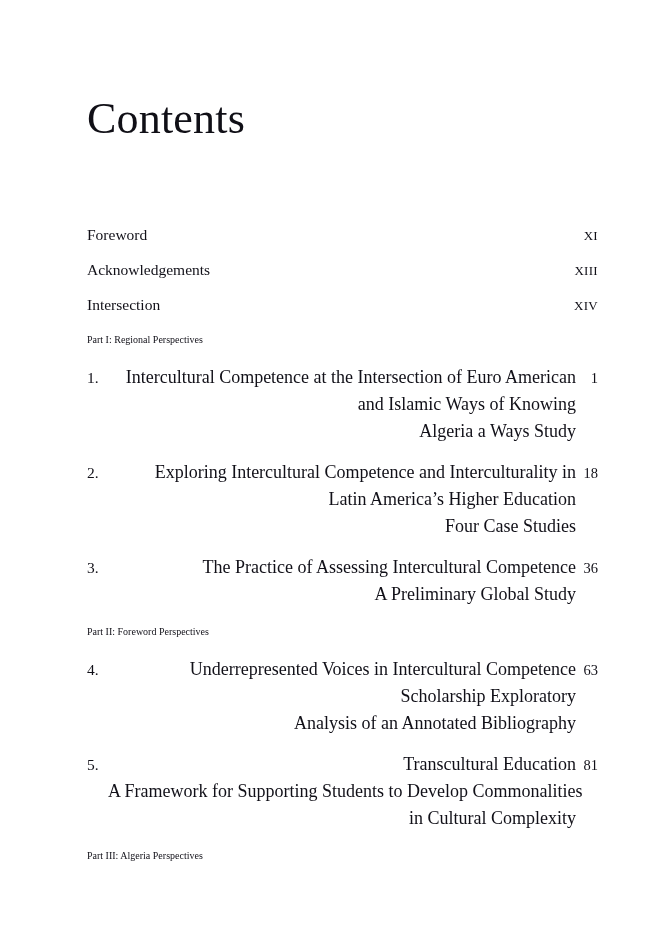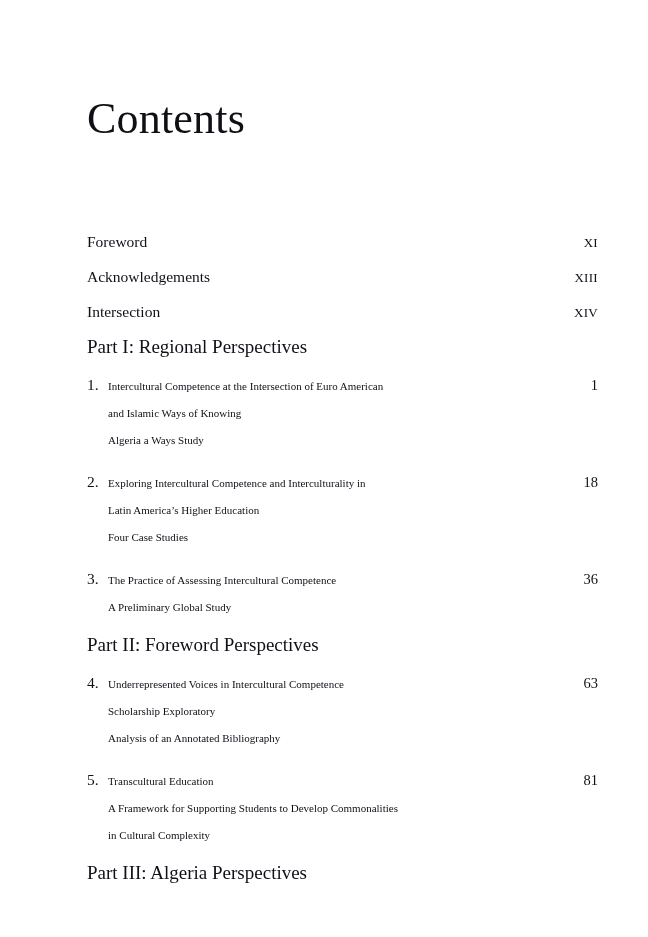--- a/index.html
+++ b/index.html
@@ -32,21 +32,21 @@
     line-height: 44px;
     font-weight: 400;
     letter-spacing: 0.2px;
     color: #100f16;
     white-space: nowrap;
   }
 
   .toc-body {
     position: absolute;
     left: 87px;
-    top: 232px;
+    top: 225px;
     width: 511px;
   }
 
   
   .front-row {
     display: flex;
     align-items: baseline;
     justify-content: space-between;
     font-size: 15.5px;
     line-height: 19px;
@@ -57,21 +57,21 @@
   }
   .front-row .pageno {
     font-size: 13px;
     letter-spacing: 0.3px;
     white-space: nowrap;
     text-align: right;
   }
 
   
   .part-heading {
-    font-size: 19px;
+    font-size: 10px;
     line-height: 19px;
     margin-top: 0;
     margin-bottom: 15px;
     white-space: nowrap;
     font-family: Liberation Serif, serif;
   }
 
   
   .chapter {
     position: relative;
@@ -87,23 +87,24 @@
     width: 21px;
     flex: 0 0 21px;
     font-size: 15.5px;
     white-space: nowrap;
   }
   .chapter-titlewrap {
     flex: 1 1 auto;
     min-width: 0;
   }
   .chapter-line {
-    font-size: 11px;
+    font-size: 18px;
     line-height: 27px;
     white-space: nowrap;
+    text-align: right;
   }
   .chapter-pageno {
     flex: 0 0 auto;
     font-size: 14.5px;
     line-height: 27px;
     text-align: right;
     min-width: 22px;
     white-space: nowrap;
   }
 </style>

